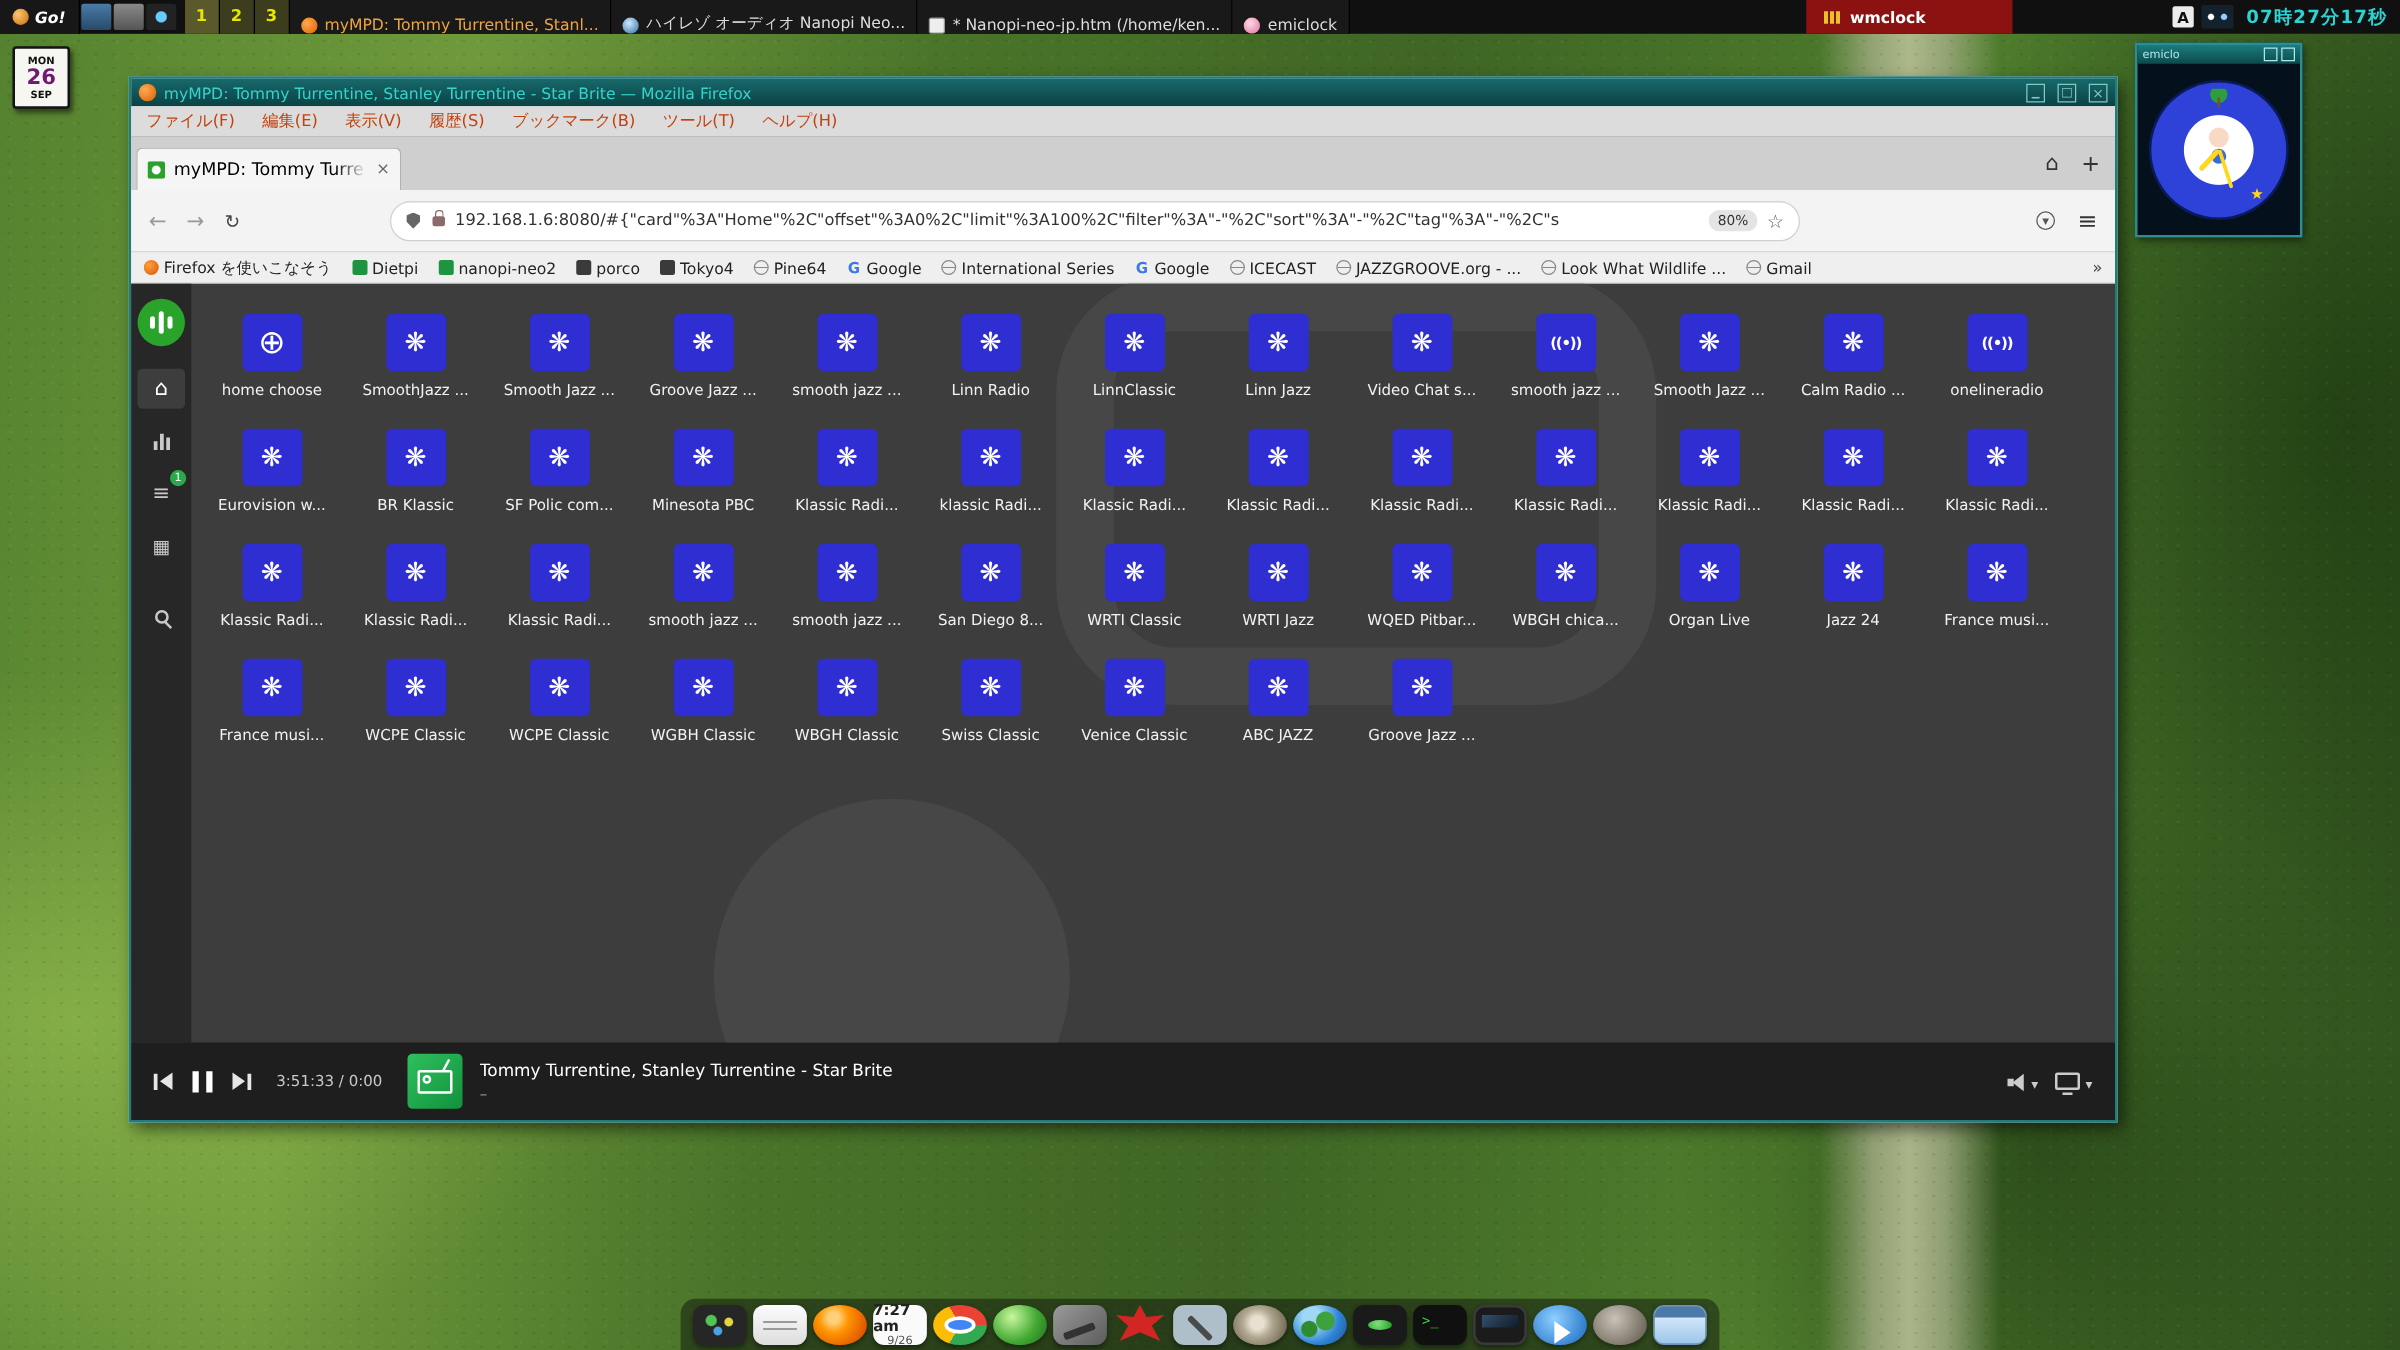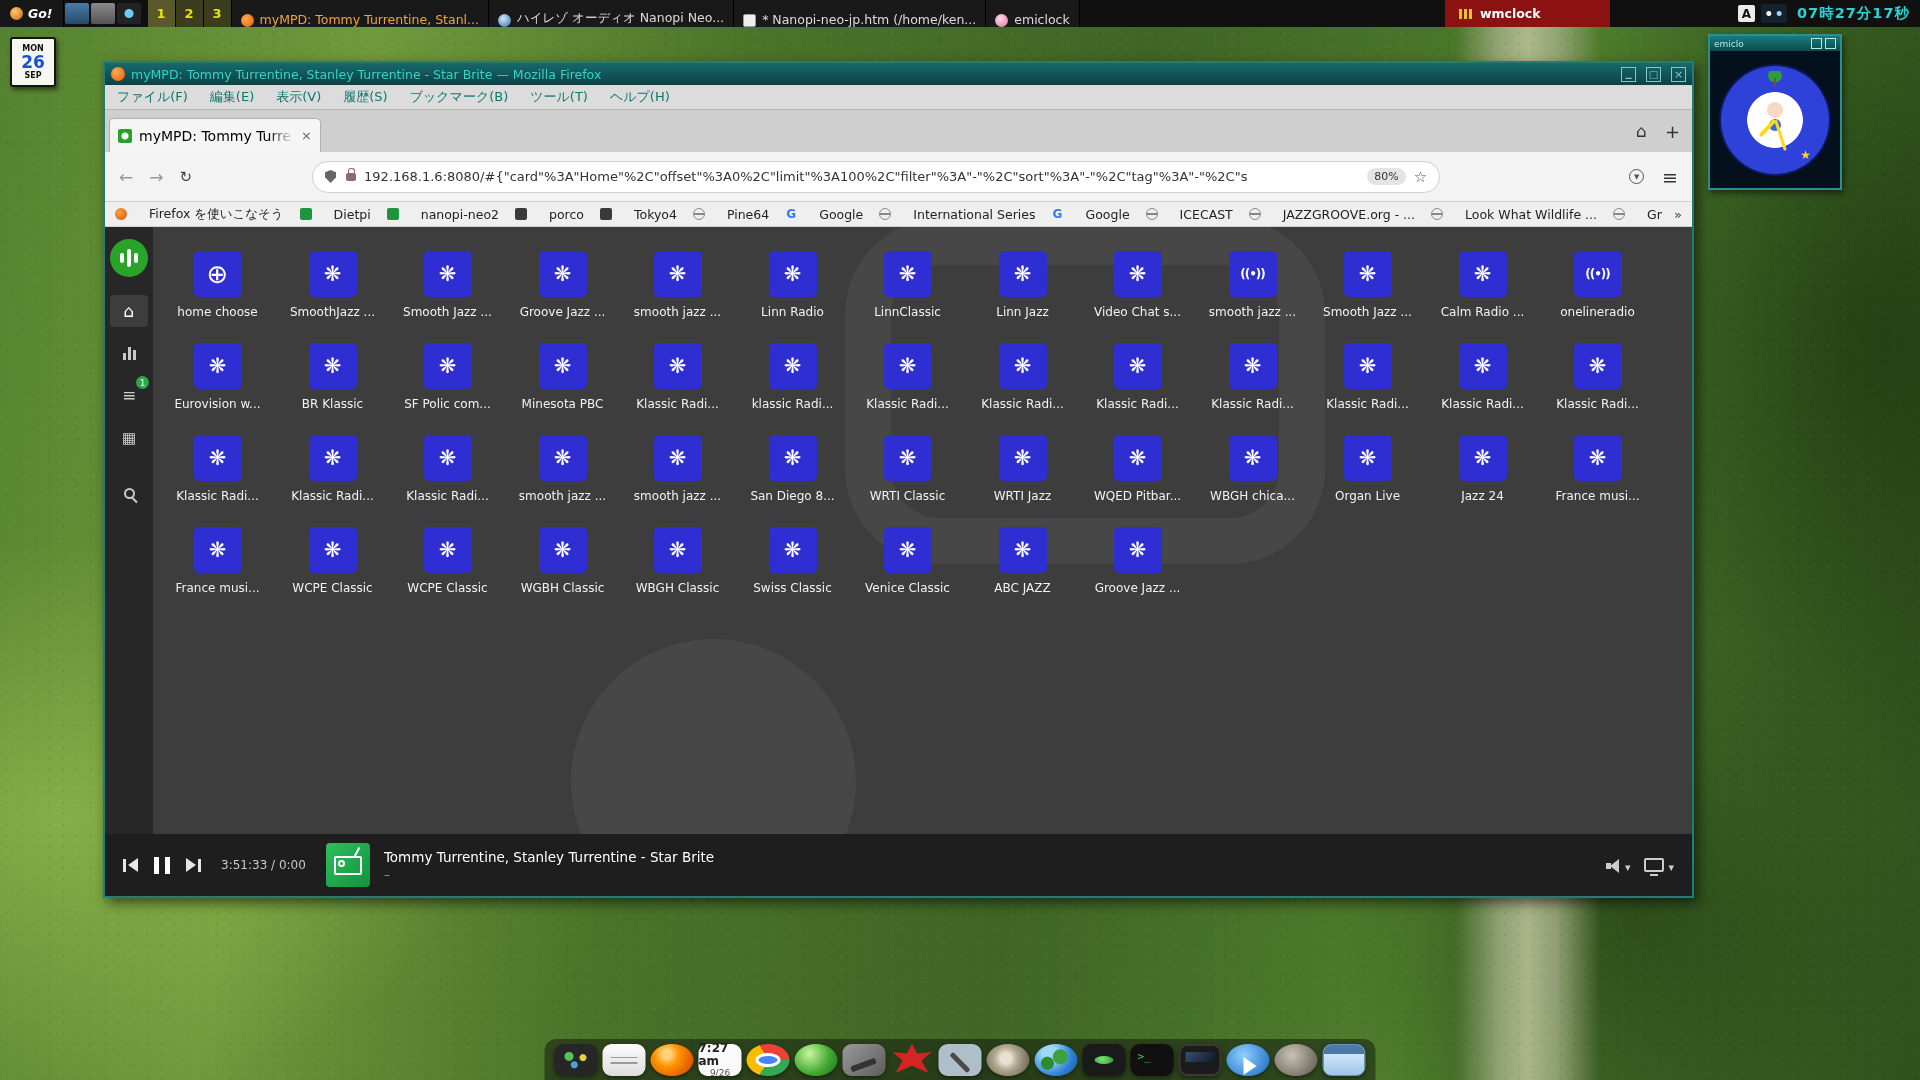--- a/index.html
+++ b/index.html
@@ -53,21 +53,21 @@
   .tray-icon{align-self:center;width:26px;height:19px;margin-left:6px;background:#14222e;border-radius:2px;
     background-image:radial-gradient(circle at 30% 50%,#fff 0 2px,transparent 3px),
                      radial-gradient(circle at 70% 50%,#9cf 0 2px,transparent 3px);}
   .tb-clock{align-self:center;color:#2bd3d3;font-weight:bold;font-size:14.5px;padding:0 10px;letter-spacing:1px;white-space:nowrap;}
 
   
   .calwidget{position:absolute;left:10px;top:37px;width:42px;height:46px;background:#f7f7f2;border:2px solid #141414;
     border-radius:3px;box-shadow:2px 3px 4px rgba(0,0,0,.5);display:flex;flex-direction:column;align-items:center;
     justify-content:center;line-height:1;z-index:5;}
   .cal-day,.cal-mon{font-size:8px;font-weight:bold;color:#111;}
-  .cal-num{font-size:17px;font-weight:bold;color:#1d4ed8;margin:1px 0;}
+  .cal-num{font-size:17px;font-weight:bold;color:#701a75;margin:1px 0;}
 
   
   .emiwin{position:absolute;left:1708px;top:34px;width:130px;height:152px;border:2px solid #2c8f8f;background:#04101c;
     box-shadow:2px 3px 6px rgba(0,0,0,.5);z-index:5;box-sizing:content-box;}
   .emi-tb{height:15px;background:linear-gradient(#1a7c7e,#0c4a4c);display:flex;align-items:center;padding:0 4px;gap:3px;}
   .emi-title{color:#aee8e8;font-size:9px;flex:1;}
   .emi-btn{width:9px;height:9px;border:1px solid #aee8e8;}
   .emi-body{position:relative;height:137px;display:flex;align-items:center;justify-content:center;}
   .emi-ring{width:108px;height:108px;border-radius:50%;position:relative;box-shadow:0 0 0 2px #0a1a5a;
     background:radial-gradient(circle,#ffffff 0 36%,#2e41d8 37% 78%,#18247f 79% 100%);}
@@ -90,21 +90,21 @@
     padding:0 6px;gap:6px;}
   .ff-ico{width:14px;height:14px;border-radius:50%;flex:none;background:radial-gradient(circle at 35% 35%,#ffab52,#dd5d00);}
   .wtitle{color:#37d3ca;font-size:12.5px;flex:1;white-space:nowrap;overflow:hidden;}
   .wb{width:13px;height:13px;border:1px solid #7fc9c9;color:#7fc9c9;font-size:8px;display:flex;align-items:center;
     justify-content:center;flex:none;margin-left:4px;}
   .wb-min::after{content:"▁";}
   .wb-max::after{content:"□";font-size:10px;}
   .wb-close::after{content:"×";font-size:11px;}
 
   .menubar{height:24px;flex:none;background:#dcdcdc;border-bottom:1px solid #b5b5b5;display:flex;align-items:center;
-    gap:22px;padding:0 12px;font-size:13px;color:#0f766e;}
+    gap:22px;padding:0 12px;font-size:13px;color:#c2410c;}
 
   .tabbar{height:42px;flex:none;background:#cfcfcf;position:relative;display:flex;align-items:flex-end;padding-left:4px;}
   .tab{height:34px;width:212px;background:#f5f5f5;border:1px solid #b0b0b0;border-bottom:none;border-radius:5px 5px 0 0;
     display:flex;align-items:center;gap:7px;padding:0 8px;box-sizing:border-box;}
   .favicon{width:14px;height:14px;border-radius:2px;background:#2aa12a;flex:none;
     background-image:radial-gradient(circle at 50% 50%,#fff 0 3px,transparent 4px);}
   .tab-title{font-size:14px;color:#000000;flex:1;white-space:nowrap;overflow:hidden;position:relative;}
   .tab-title::after{content:"";position:absolute;right:0;top:0;bottom:0;width:26px;
     background:linear-gradient(90deg,rgba(245,245,245,0),#f5f5f5);}
   .tab-close{font-size:13px;color:#666;flex:none;}
@@ -129,21 +129,21 @@
   .ico-star::after{content:"☆";font-size:15px;color:#555;}
   .nav-right{margin-left:auto;display:flex;align-items:center;gap:18px;}
   .ico-pocket{width:15px;height:15px;border:1.5px solid #555;border-radius:50%;display:flex;align-items:center;
     justify-content:center;box-sizing:border-box;}
   .ico-pocket::after{content:"▼";font-size:7px;color:#555;}
   .ico-menu::after{content:"≡";font-size:19px;color:#333;}
 
   .bmbar{height:24px;flex:none;background:#efefef;border-bottom:1px solid #d0d0d0;display:flex;align-items:center;
     padding:0 10px;font-size:12.5px;color:#222;}
   .bm-items{display:flex;align-items:center;gap:16px;overflow:hidden;flex:1;}
-  .bm-item{display:flex;align-items:center;gap:22px;white-space:nowrap;}
+  .bm-item{display:flex;align-items:center;gap:4px;white-space:nowrap;}
   .bm-icon{width:12px;height:12px;flex:none;display:flex;align-items:center;justify-content:center;}
   .bm-firefox{border-radius:50%;background:radial-gradient(circle at 35% 35%,#ff9f3f,#d45500);}
   .bm-site-green{background:#1e9440;border-radius:2px;}
   .bm-site-dark{background:#3a3a3a;border-radius:2px;}
   .bm-globe{border:1.5px solid #888;border-radius:50%;box-sizing:border-box;
     background:linear-gradient(rgba(0,0,0,0) 44%,#888 44% 56%,rgba(0,0,0,0) 56%);}
   .bm-google{color:#3b78e7;font-weight:bold;font-size:12px;}
   .bm-more{margin-left:12px;color:#444;font-size:13px;}
 
   

